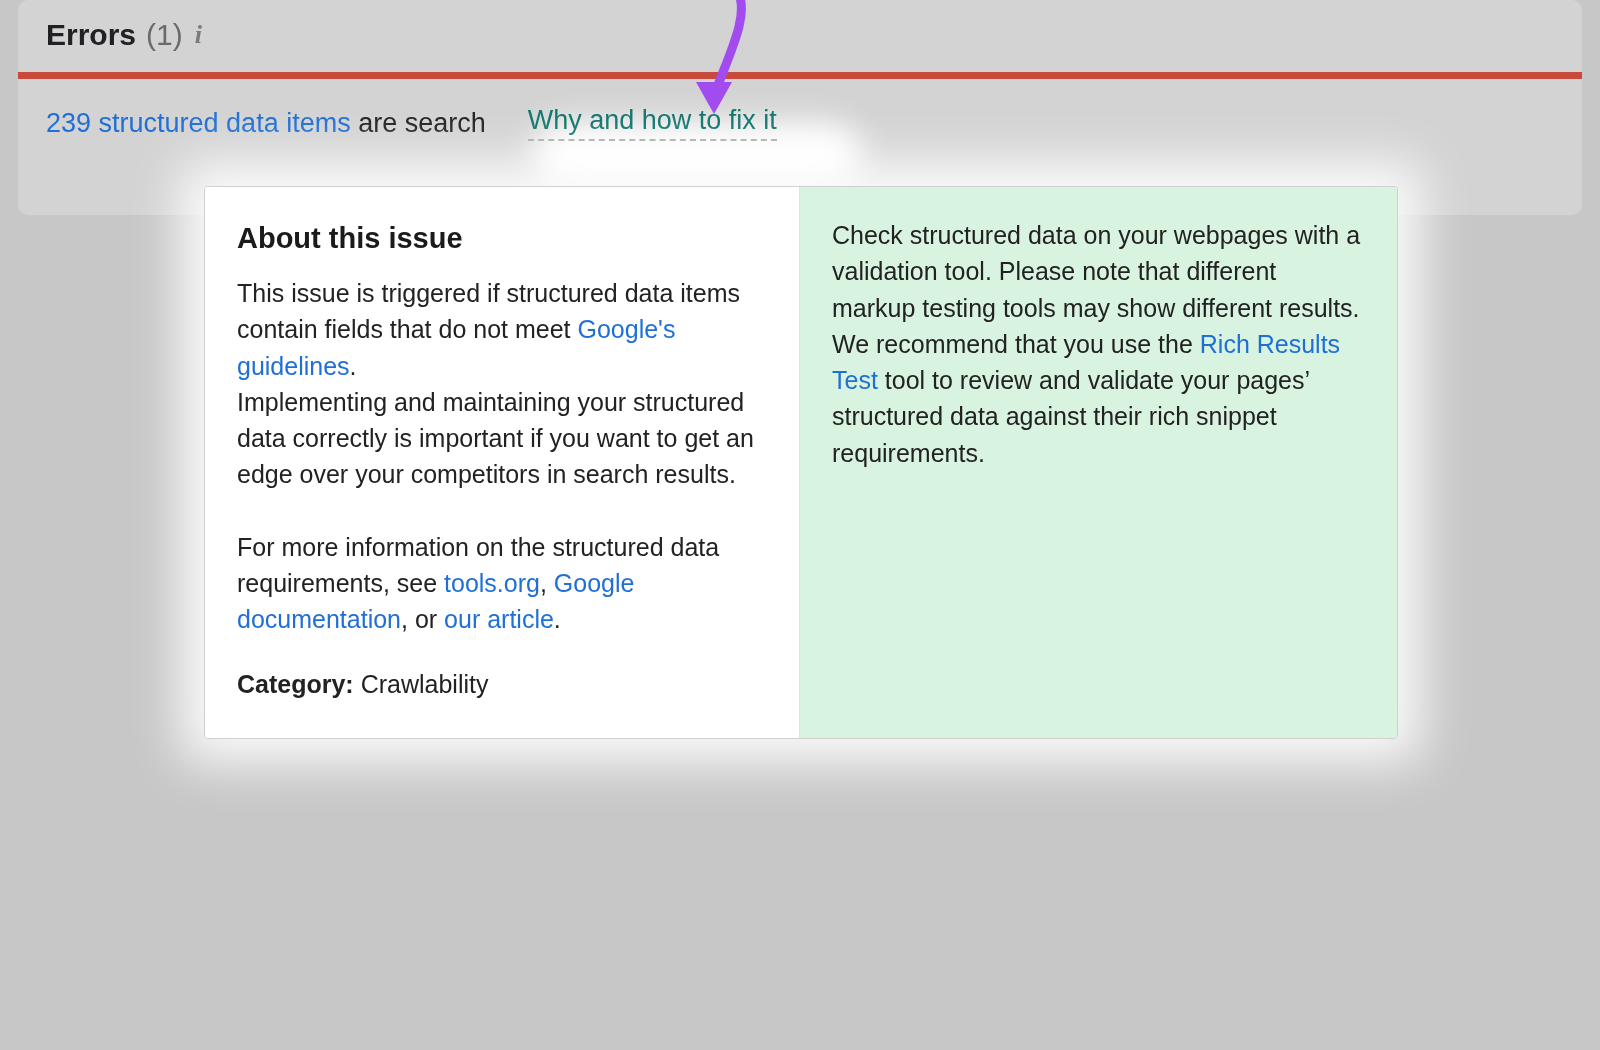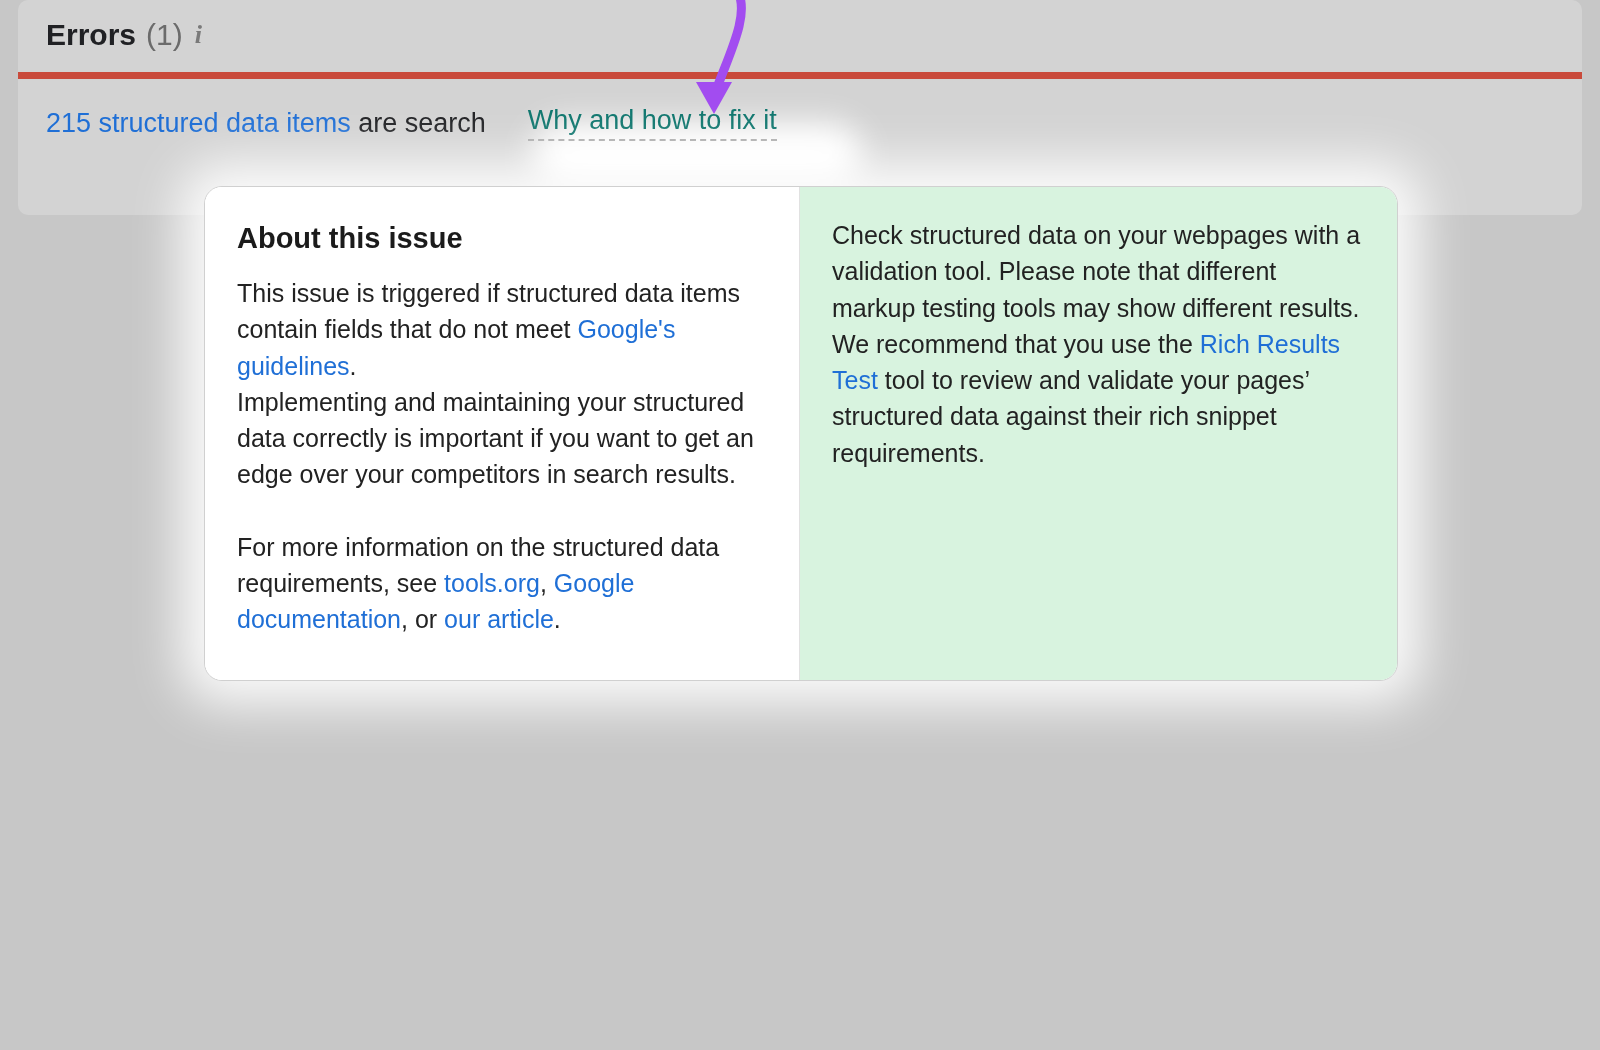--- a/index.html
+++ b/index.html
@@ -81,21 +81,21 @@
   }
 
   .popover {
     position: absolute;
     left: 204px;
     top: 186px;
     width: 1194px;
     display: flex;
     background: #fff;
     border: 1px solid #d0d0d0;
-    border-radius: 18px;
+    border-radius: 4px;
     box-shadow: 0 0 50px 24px rgba(255,255,255,0.9);
     z-index: 5;
     overflow: hidden;
   }
   .pane {
     padding: 30px 32px 36px 32px;
     font-size: 25px;
     line-height: 1.45;
     color: #222;
   }
@@ -127,21 +127,21 @@
 
 <div class="main-panel">
   <div class="errors-header">
     <span class="label">Errors</span>
     <span class="count">(1)</span>
     <span class="info-icon">i</span>
   </div>
   <div class="red-bar"></div>
   <div class="issue-row">
     <span>
-      <span class="linkish">215 structured data items</span><span> are search</span>
+      <span class="linkish">239 structured data items</span><span> are search</span>
     </span>
     <span class="why-fix">Why and how to fix it</span>
   </div>
 </div>
 
 <div class="why-glow"></div>
 
 <svg class="arrow" width="90" height="150" viewBox="0 0 90 150">
   <path d="M60 6 C 72 30, 50 70, 36 110" stroke="#a24cf0" stroke-width="9" fill="none" stroke-linecap="round"></path>
   <path d="M18 96 L36 128 L54 96 Z" fill="#a24cf0"></path>
@@ -151,20 +151,23 @@
   <div class="pane pane-left">
     <h2>About this issue</h2>
     <p>
       <span>This issue is triggered if structured data items contain fields that do not meet </span><a class="linkish">Google's guidelines</a><span>.</span>
       <br>
       <span>Implementing and maintaining your structured data correctly is important if you want to get an edge over your competitors in search results.</span>
       <br>
       <br>
       <span>For more information on the structured data requirements, see </span><a class="linkish">tools.org</a><span>, </span><a class="linkish">Google documentation</a><span>, or </span><a class="linkish">our article</a><span>.</span>
     </p>
+    <div class="category">
+      <span class="clabel">Category:</span><span> Crawlability</span>
+    </div>
   </div>
   <div class="pane pane-right">
     <p>
       <span>Check structured data on your webpages with a validation tool. Please note that different markup testing tools may show different results.</span>
       <br>
       <span>We recommend that you use the </span><a class="linkish">Rich Results Test</a><span> tool to review and validate your pages’ structured data against their rich snippet requirements.</span>
     </p>
   </div>
 </div>
 

